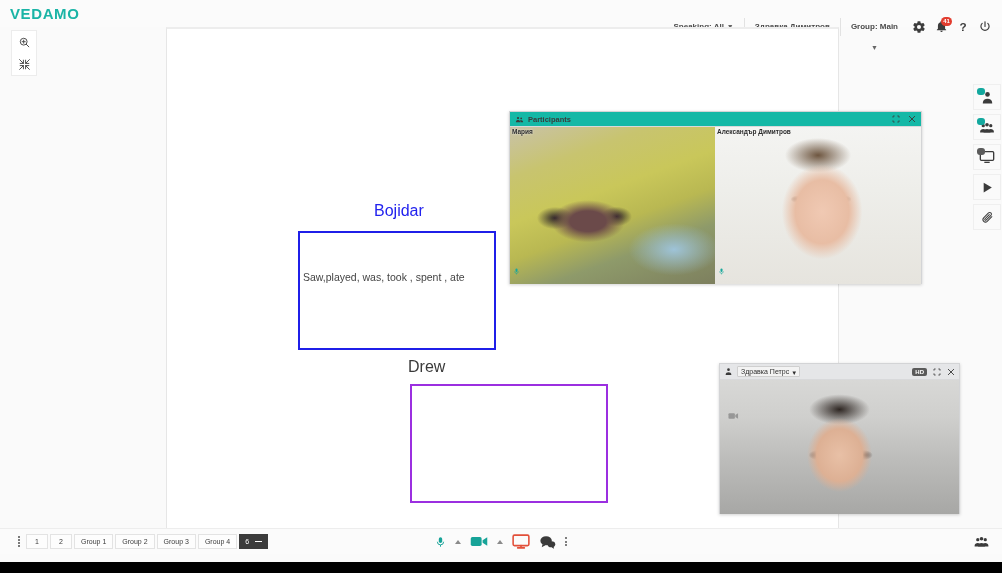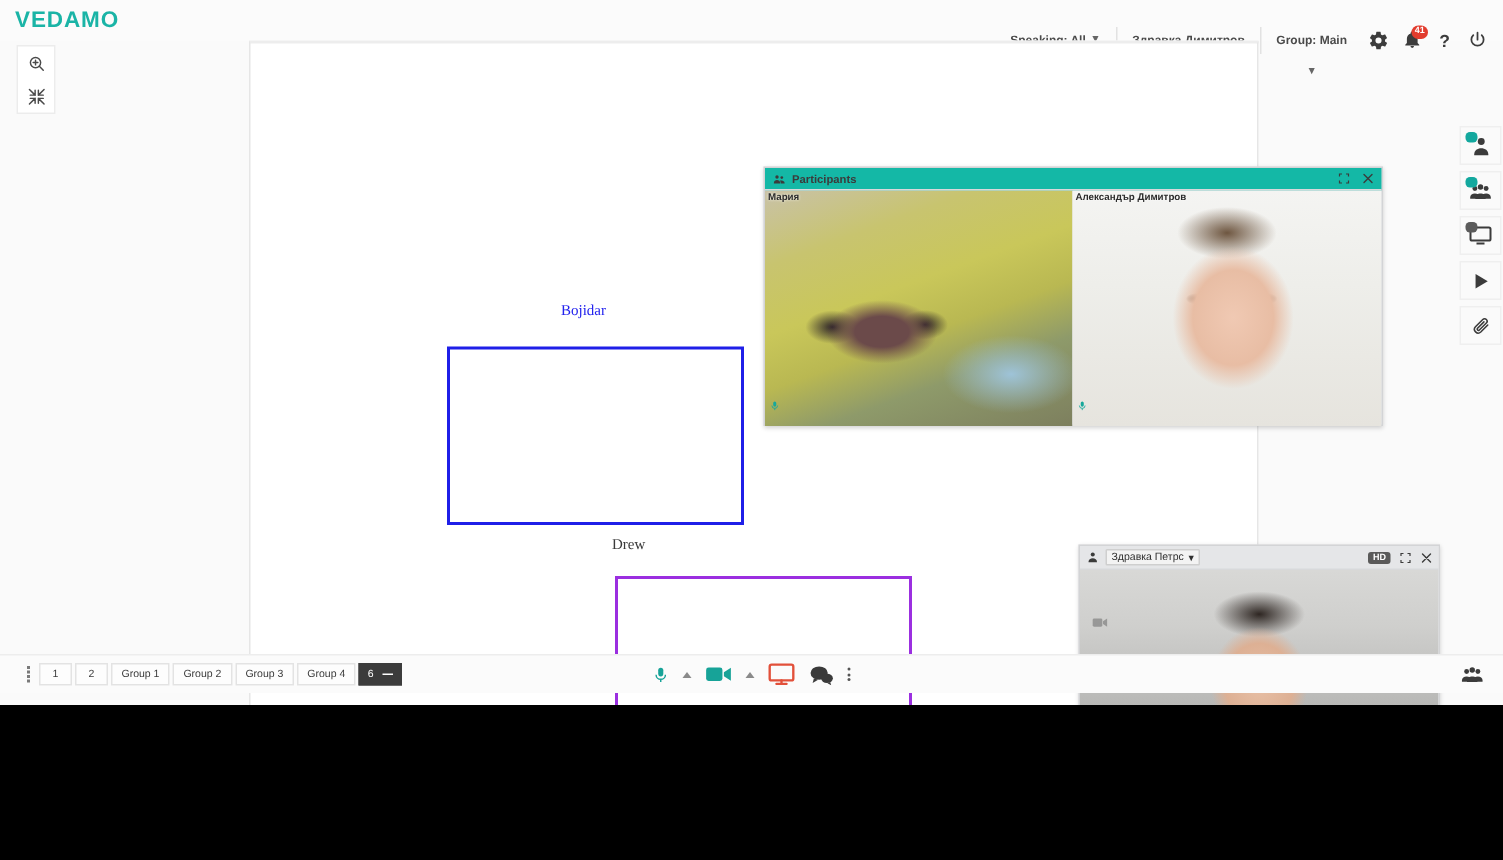--- a/index.html
+++ b/index.html
@@ -4,21 +4,21 @@
 <style>
   * { box-sizing: border-box; margin: 0; padding: 0; }
   html, body {
     width: 1002px; height: 573px;
     background: #000;
     font-family: "Liberation Sans", sans-serif;
     overflow: hidden;
   }
   #app {
     position: relative;
-    width: 1002px; height: 470px;
+    width: 1002px; height: 562px;
     background: #fafafa;
     overflow: hidden;
   }
 
   
   .topbar {
     position: absolute; left: 0; top: 0; width: 1002px; height: 27px;
     background: #fbfbfb;
     display: flex; align-items: center;
   }
@@ -68,21 +68,21 @@
 
   
   .board {
     position: absolute; left: 166px; top: 27px;
     width: 673px; height: 511px;
     background: #ffffff;
     border: 1px solid #e6e6e6;
     border-top: 2px solid #ededed;
   }
   .wb-label {
-    position: absolute; font-size: 10px; white-space: nowrap; font-family: Liberation Serif, serif;
+    position: absolute; font-size: 16px; white-space: nowrap;
   }
   .wb-box { position: absolute; background: transparent; }
   .wb-text {
     position: absolute; font-size: 10.5px; color: #444; white-space: pre;
     line-height: 15px;
   }
 
   
   .participants {
     position: absolute; left: 509px; top: 111px;
@@ -279,20 +279,21 @@
       <svg width="13" height="13" viewBox="0 0 24 24">
         <path fill="none" stroke="#4a4a4a" stroke-width="1.8" stroke-linecap="round" d="M3 3l7 7M21 3l-7 7M3 21l7-7M21 21l-7-7M10 4v6H4M20 10h-6V4M4 14h6v6M14 20v-6h6"></path>
       </svg>
     </div>
   </div>
 
   <div class="board">
 
     <div class="wb-label" style="left:207px; top:173px; color:#2222ee;">Bojidar</div>
     <div class="wb-box" style="left:131px; top:202px; width:198px; height:119px; border:2px solid #1f1fe8;"></div>
+    <div class="wb-text" style="left:136px; top:241px;">Saw,played, was, took , spent , ate</div>
 
     <div class="wb-label" style="left:241px; top:329px; color:#3a3a3a;">Drew</div>
     <div class="wb-box" style="left:243px; top:355px; width:198px; height:119px; border:2px solid #9b2fe0;"></div>
   </div>
 
   <div class="participants">
     <div class="pp-head">
       <svg width="9" height="9" viewBox="0 0 24 24">
         <circle cx="8" cy="8" r="3" fill="#3b3b3b"></circle>
           <circle cx="16.5" cy="9" r="2.4" fill="#3b3b3b"></circle>

